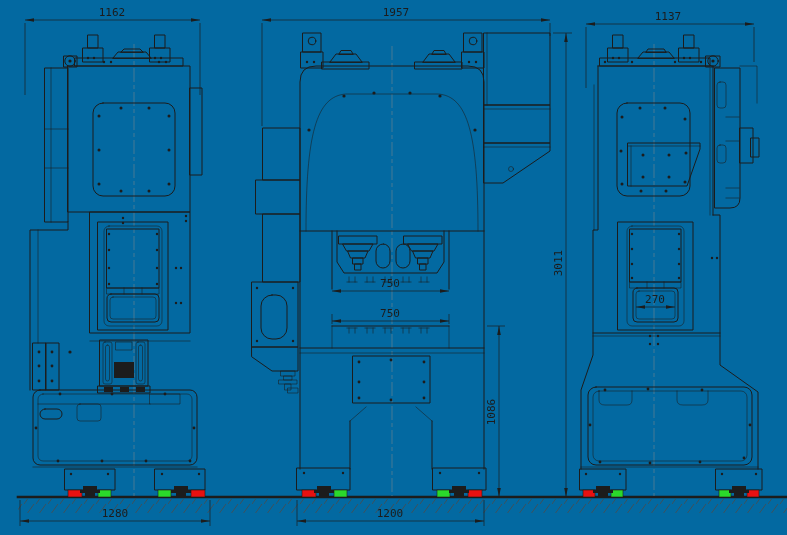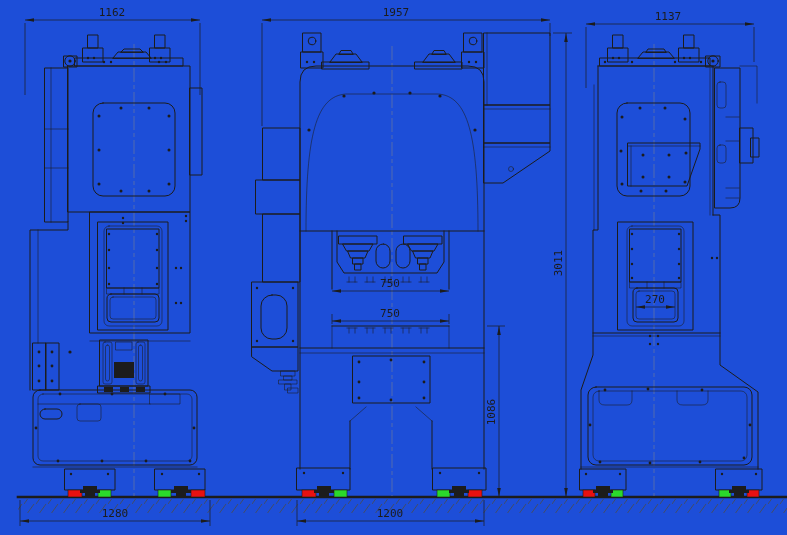--- a/index.html
+++ b/index.html
@@ -1,16 +1,16 @@
 <!DOCTYPE html>
 <html><head>
 <meta charset="utf-8">
 <style>
   html,body{margin:0;padding:0;background:#fff;width:787px;height:535px;overflow:hidden;}
-  .canvas{width:787px;height:535px;background:#1d4ed8;}
+  .canvas{width:787px;height:535px;background:#0369a1;}
   svg{display:block;}
   .ln{fill:none;stroke:#1c1c1c;stroke-width:1;stroke-linejoin:round;stroke-linecap:square;}
   .lt{stroke-width:0.55;}
   .thick{stroke-width:2.6;}
   .dim{fill:none;stroke:#1c1c1c;stroke-width:0.7;}
   .arrow{fill:#1c1c1c;stroke:none;}
   .bolt{fill:#1c1c1c;stroke:none;}
   .dark{fill:#1c1c1c;stroke:none;}
   .cl{fill:none;stroke:#8a8a8a;stroke-width:0.5;stroke-dasharray:14 3 4 3;}
   .dimtxt{font-family:"DejaVu Sans Mono","Liberation Mono",monospace;font-size:11px;fill:#1c1c1c;text-anchor:middle;}

